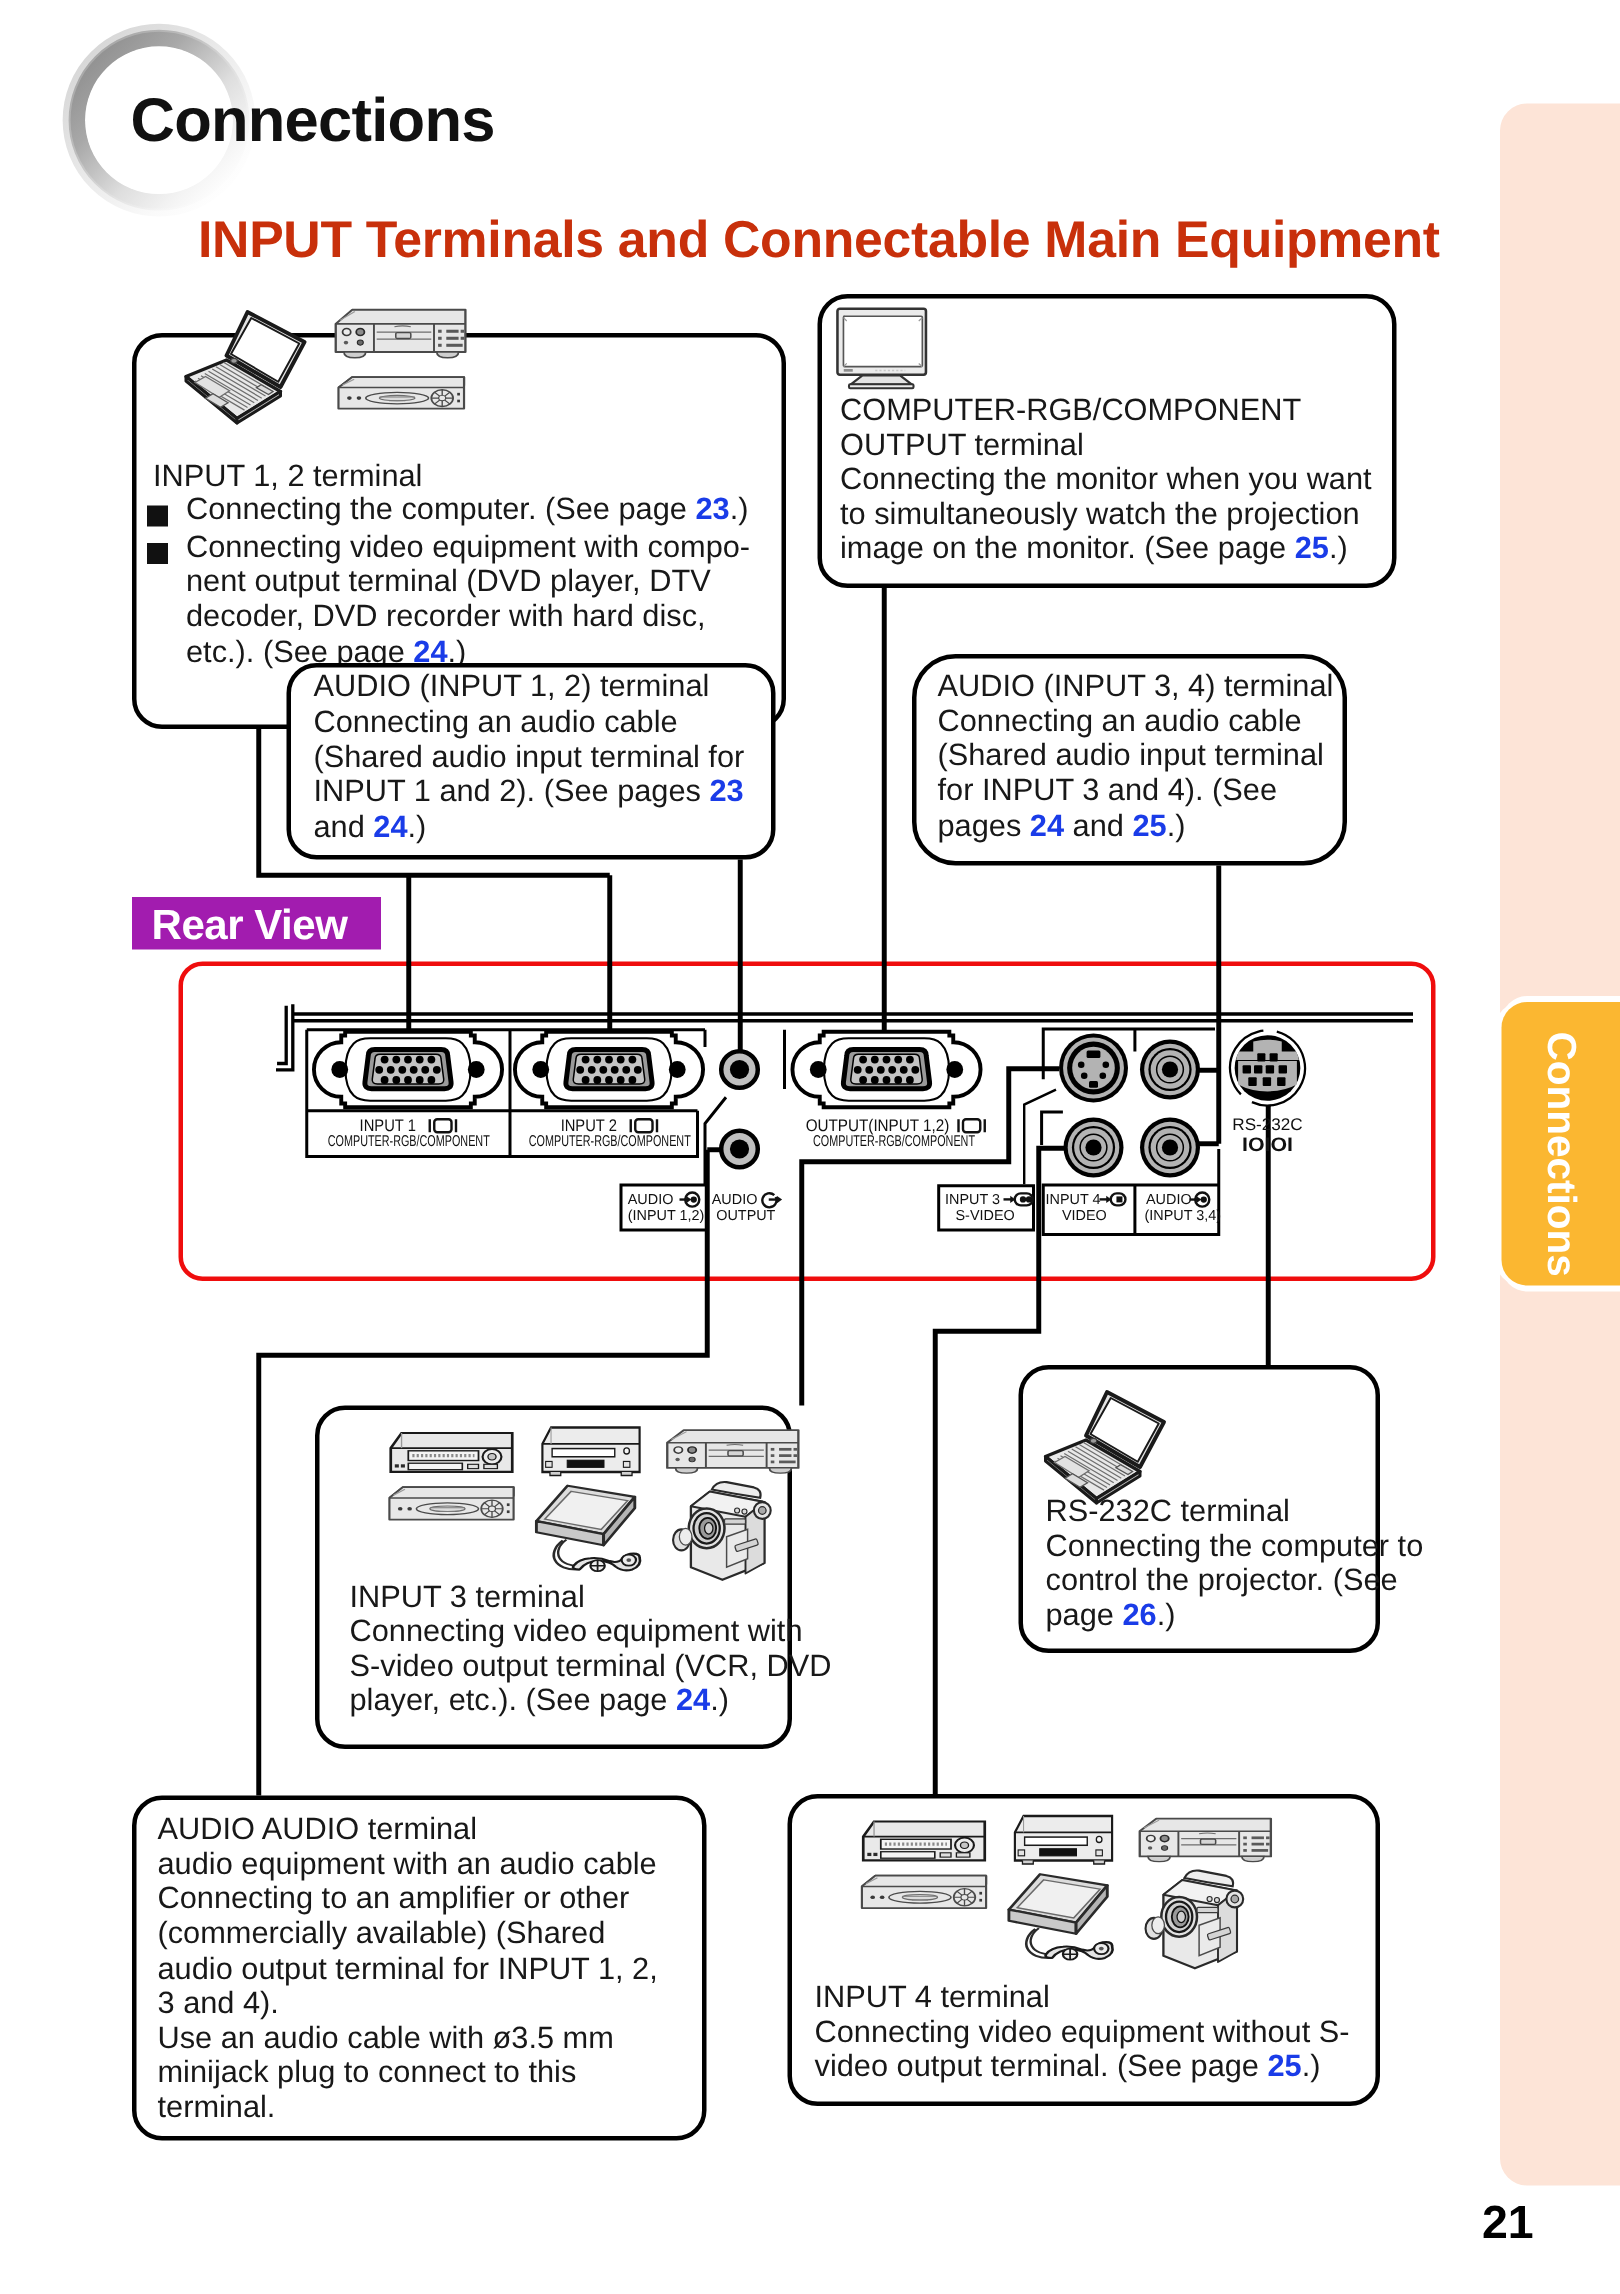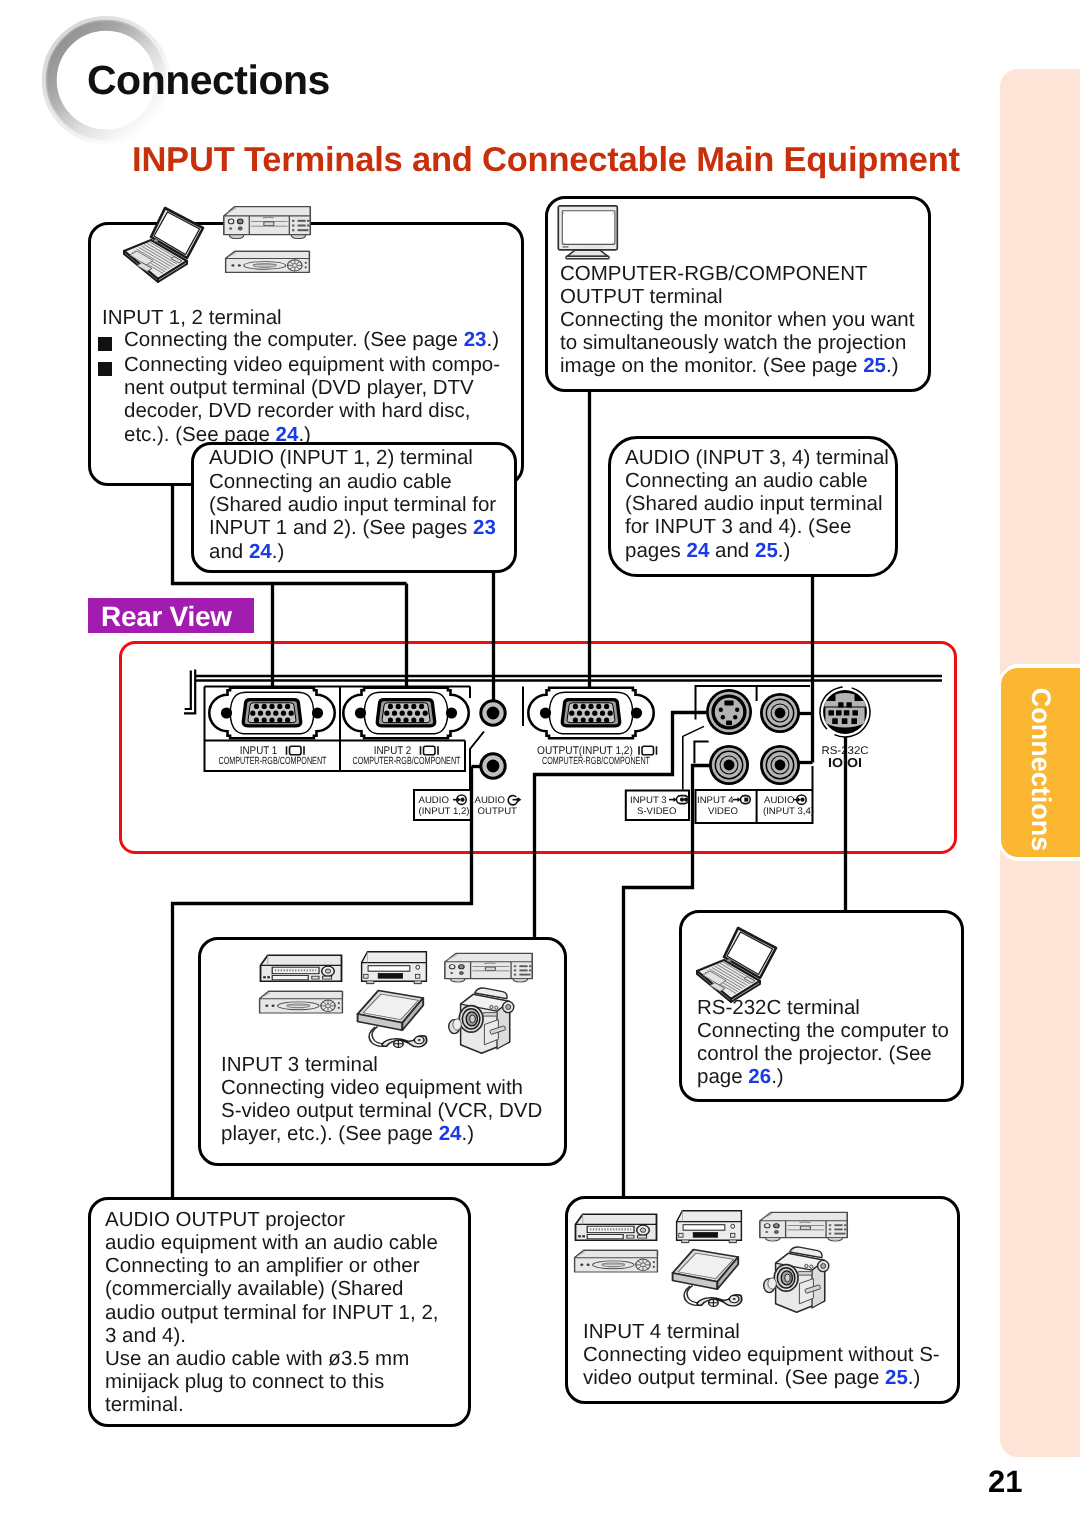--- a/index.html
+++ b/index.html
@@ -879,53 +879,53 @@
   <div class="box" style="left:608px;top:436px;width:290px;height:141px;border-radius:29px;">
     <div class="txt" style="left:14px;top:7px;">AUDIO (INPUT 3, 4) terminal</div>
     <div class="txt" style="left:14px;top:30px;">
         <div class="ln">Connecting an audio cable</div>
         <div class="ln">(Shared audio input terminal</div>
         <div class="ln">for INPUT 3 and 4). (See</div>
         <div class="ln">pages <span class="pg">24</span> and <span class="pg">25</span>.)</div>
       </div>
   </div>
 
-  <div class="box" style="left:198px;top:937px;width:369px;height:229px;">
+  <div class="box" style="left:210px;top:937px;width:318px;height:229px;">
     <div class="txt" style="left:20px;top:113px;">INPUT 3 terminal</div>
     <div class="txt" style="left:20px;top:136px;">
         <div class="ln">Connecting video equipment with</div>
         <div class="ln">S-video output terminal (VCR, DVD</div>
         <div class="ln">player, etc.). (See page <span class="pg">24</span>.)</div>
       </div>
   </div>
 
-  <div class="box" style="left:679px;top:910px;width:285px;height:192px;">
+  <div class="box" style="left:679px;top:910px;width:241px;height:192px;">
     <div class="txt" style="left:15px;top:83px;">RS-232C terminal</div>
     <div class="txt" style="left:15px;top:106px;">
         <div class="ln">Connecting the computer to</div>
         <div class="ln">control the projector. (See</div>
         <div class="ln">page <span class="pg">26</span>.)</div>
       </div>
   </div>
 
   <div class="box" style="left:88px;top:1197px;width:383px;height:230px;">
-    <div class="txt" style="left:14px;top:8px;">AUDIO OUTPUT projector</div>
+    <div class="txt" style="left:14px;top:8px;">AUDIO AUDIO terminal</div>
     <div class="txt" style="left:14px;top:31px;">
         <div class="ln">audio equipment with an audio cable</div>
         <div class="ln">Connecting to an amplifier or other</div>
         <div class="ln">(commercially available) (Shared</div>
         <div class="ln">audio output terminal for INPUT 1, 2,</div>
         <div class="ln">3 and 4).</div>
         <div class="ln">Use an audio cable with ø3.5 mm</div>
         <div class="ln">minijack plug to connect to this</div>
         <div class="ln">terminal.</div>
       </div>
   </div>
 
-  <div class="box" style="left:525px;top:1196px;width:395px;height:208px;margin-left:40px;">
+  <div class="box" style="left:525px;top:1196px;width:395px;height:208px;">
     <div class="txt" style="left:15px;top:121px;">INPUT 4 terminal</div>
     <div class="txt" style="left:15px;top:144px;">
         <div class="ln">Connecting video equipment without S-</div>
         <div class="ln">video output terminal. (See page <span class="pg">25</span>.)</div>
       </div>
   </div>
 
 </div>
 
 </body></html>

